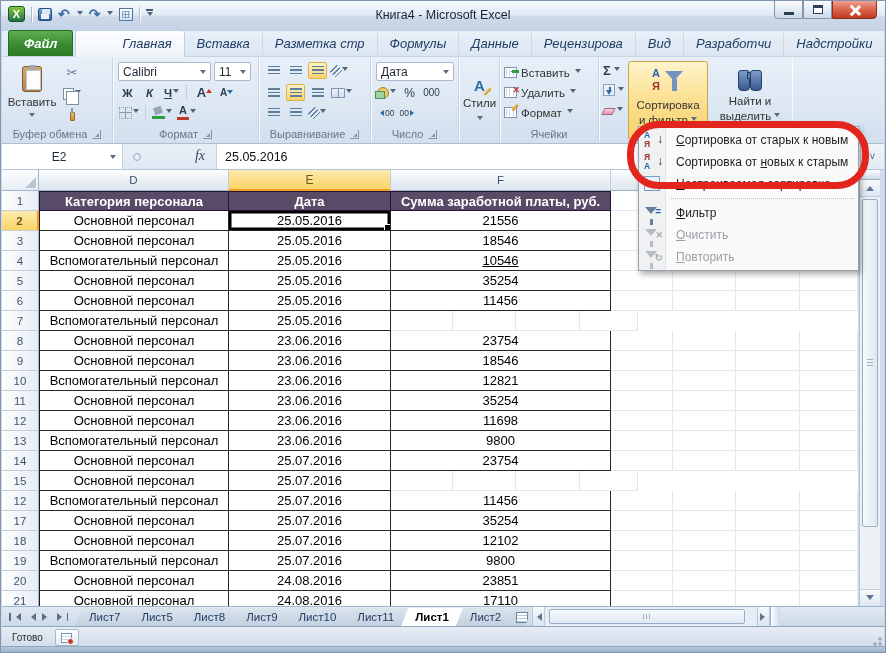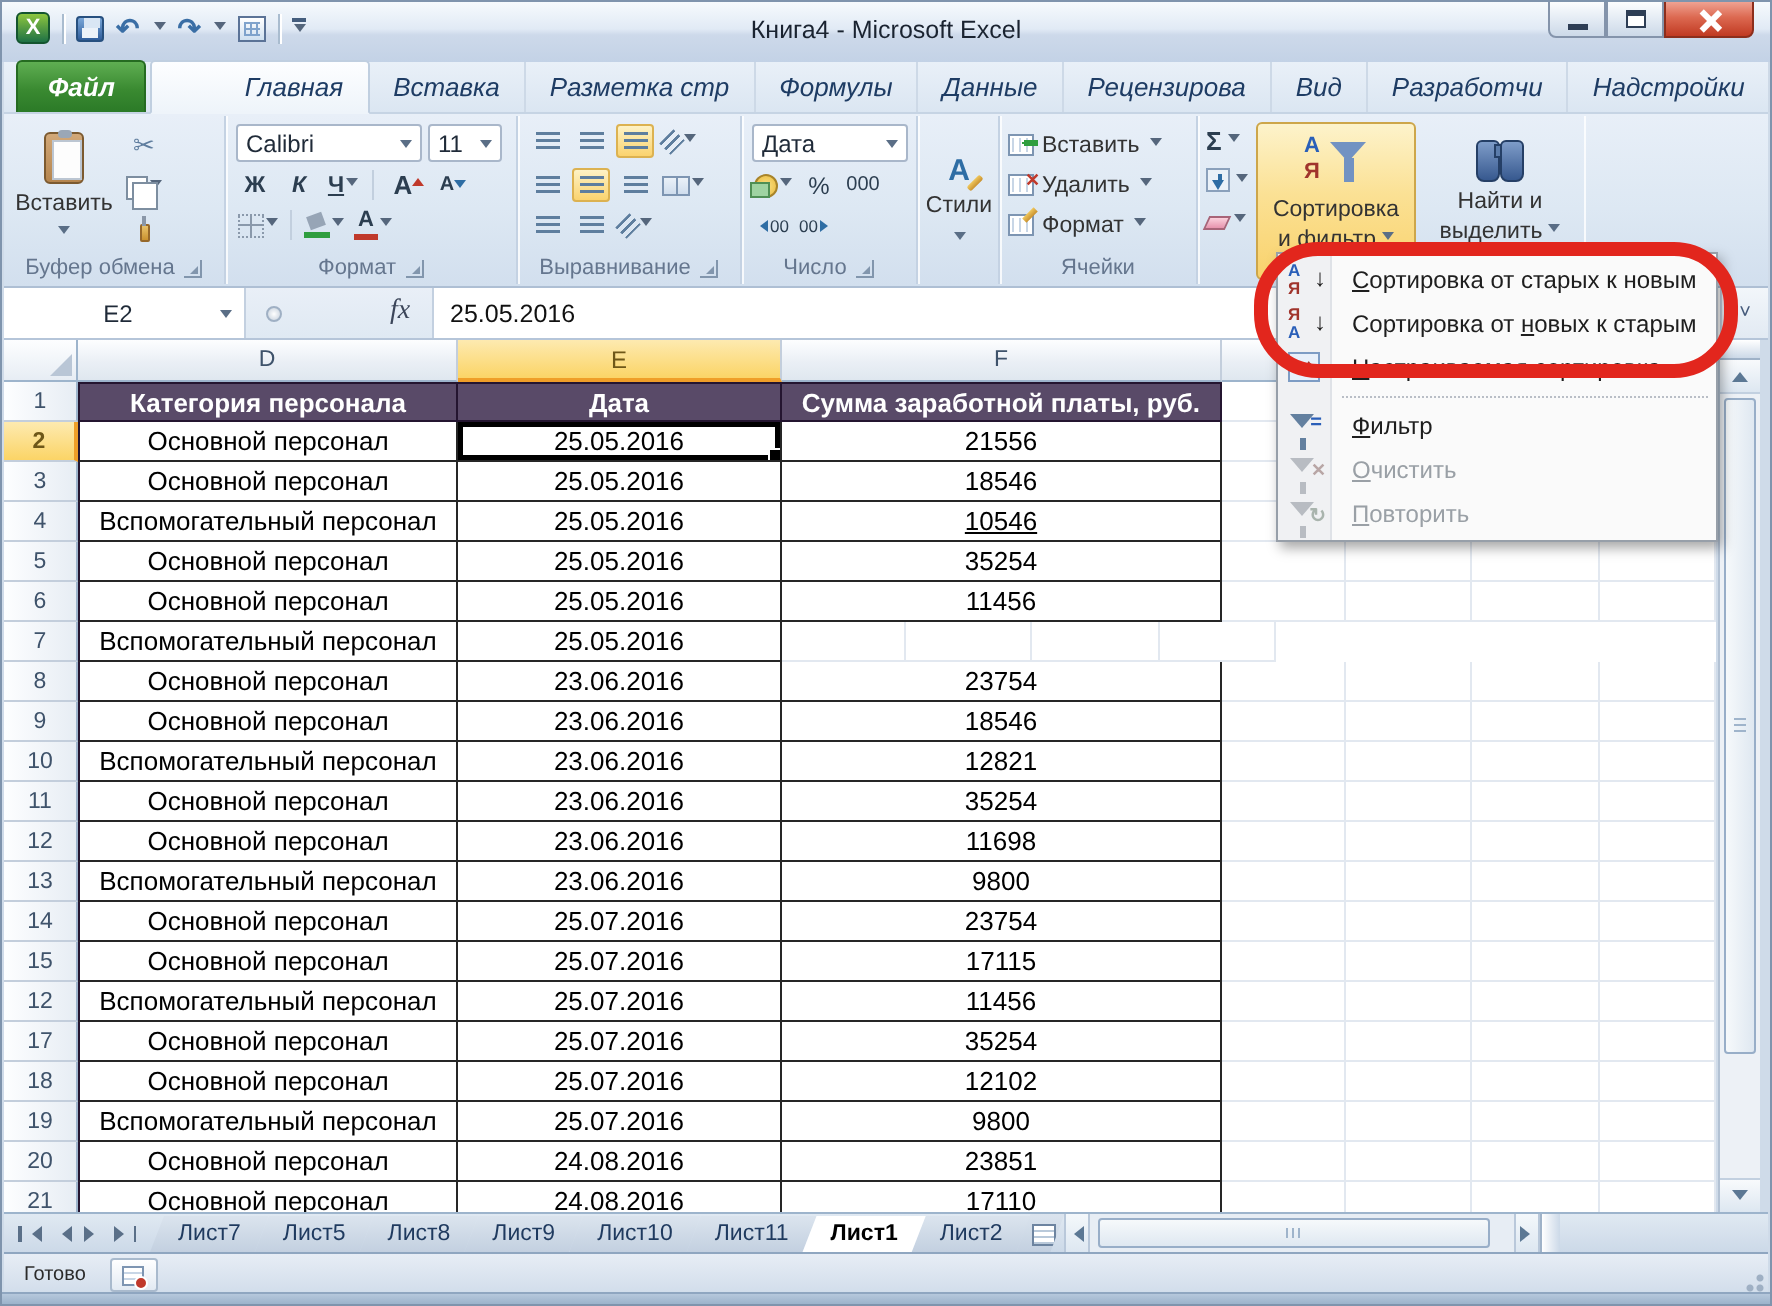--- a/index.html
+++ b/index.html
@@ -679,21 +679,20 @@
           <div class="dcell" style="width: 220px;">23754</div>
           <div class="ecell" style="width: 62px;"></div>
           <div class="ecell" style="width: 63px;"></div>
           <div class="ecell" style="width: 64px;"></div>
           <div class="ecell" style="width: 58px;"></div>
         </div>
         <div class="grow">
           <div class="rnum">15</div>
           <div class="dcell cfirst" style="width: 190px;">Основной персонал</div>
           <div class="dcell" style="width: 162px;">25.07.2016</div>
-          <div class="dcell" style="width: 220px;">17115</div>
           <div class="ecell" style="width: 62px;"></div>
           <div class="ecell" style="width: 63px;"></div>
           <div class="ecell" style="width: 64px;"></div>
           <div class="ecell" style="width: 58px;"></div>
         </div>
         <div class="grow">
           <div class="rnum">12</div>
           <div class="dcell cfirst" style="width: 190px;">Вспомогательный персонал</div>
           <div class="dcell" style="width: 162px;">25.07.2016</div>
           <div class="dcell" style="width: 220px;">11456</div>

